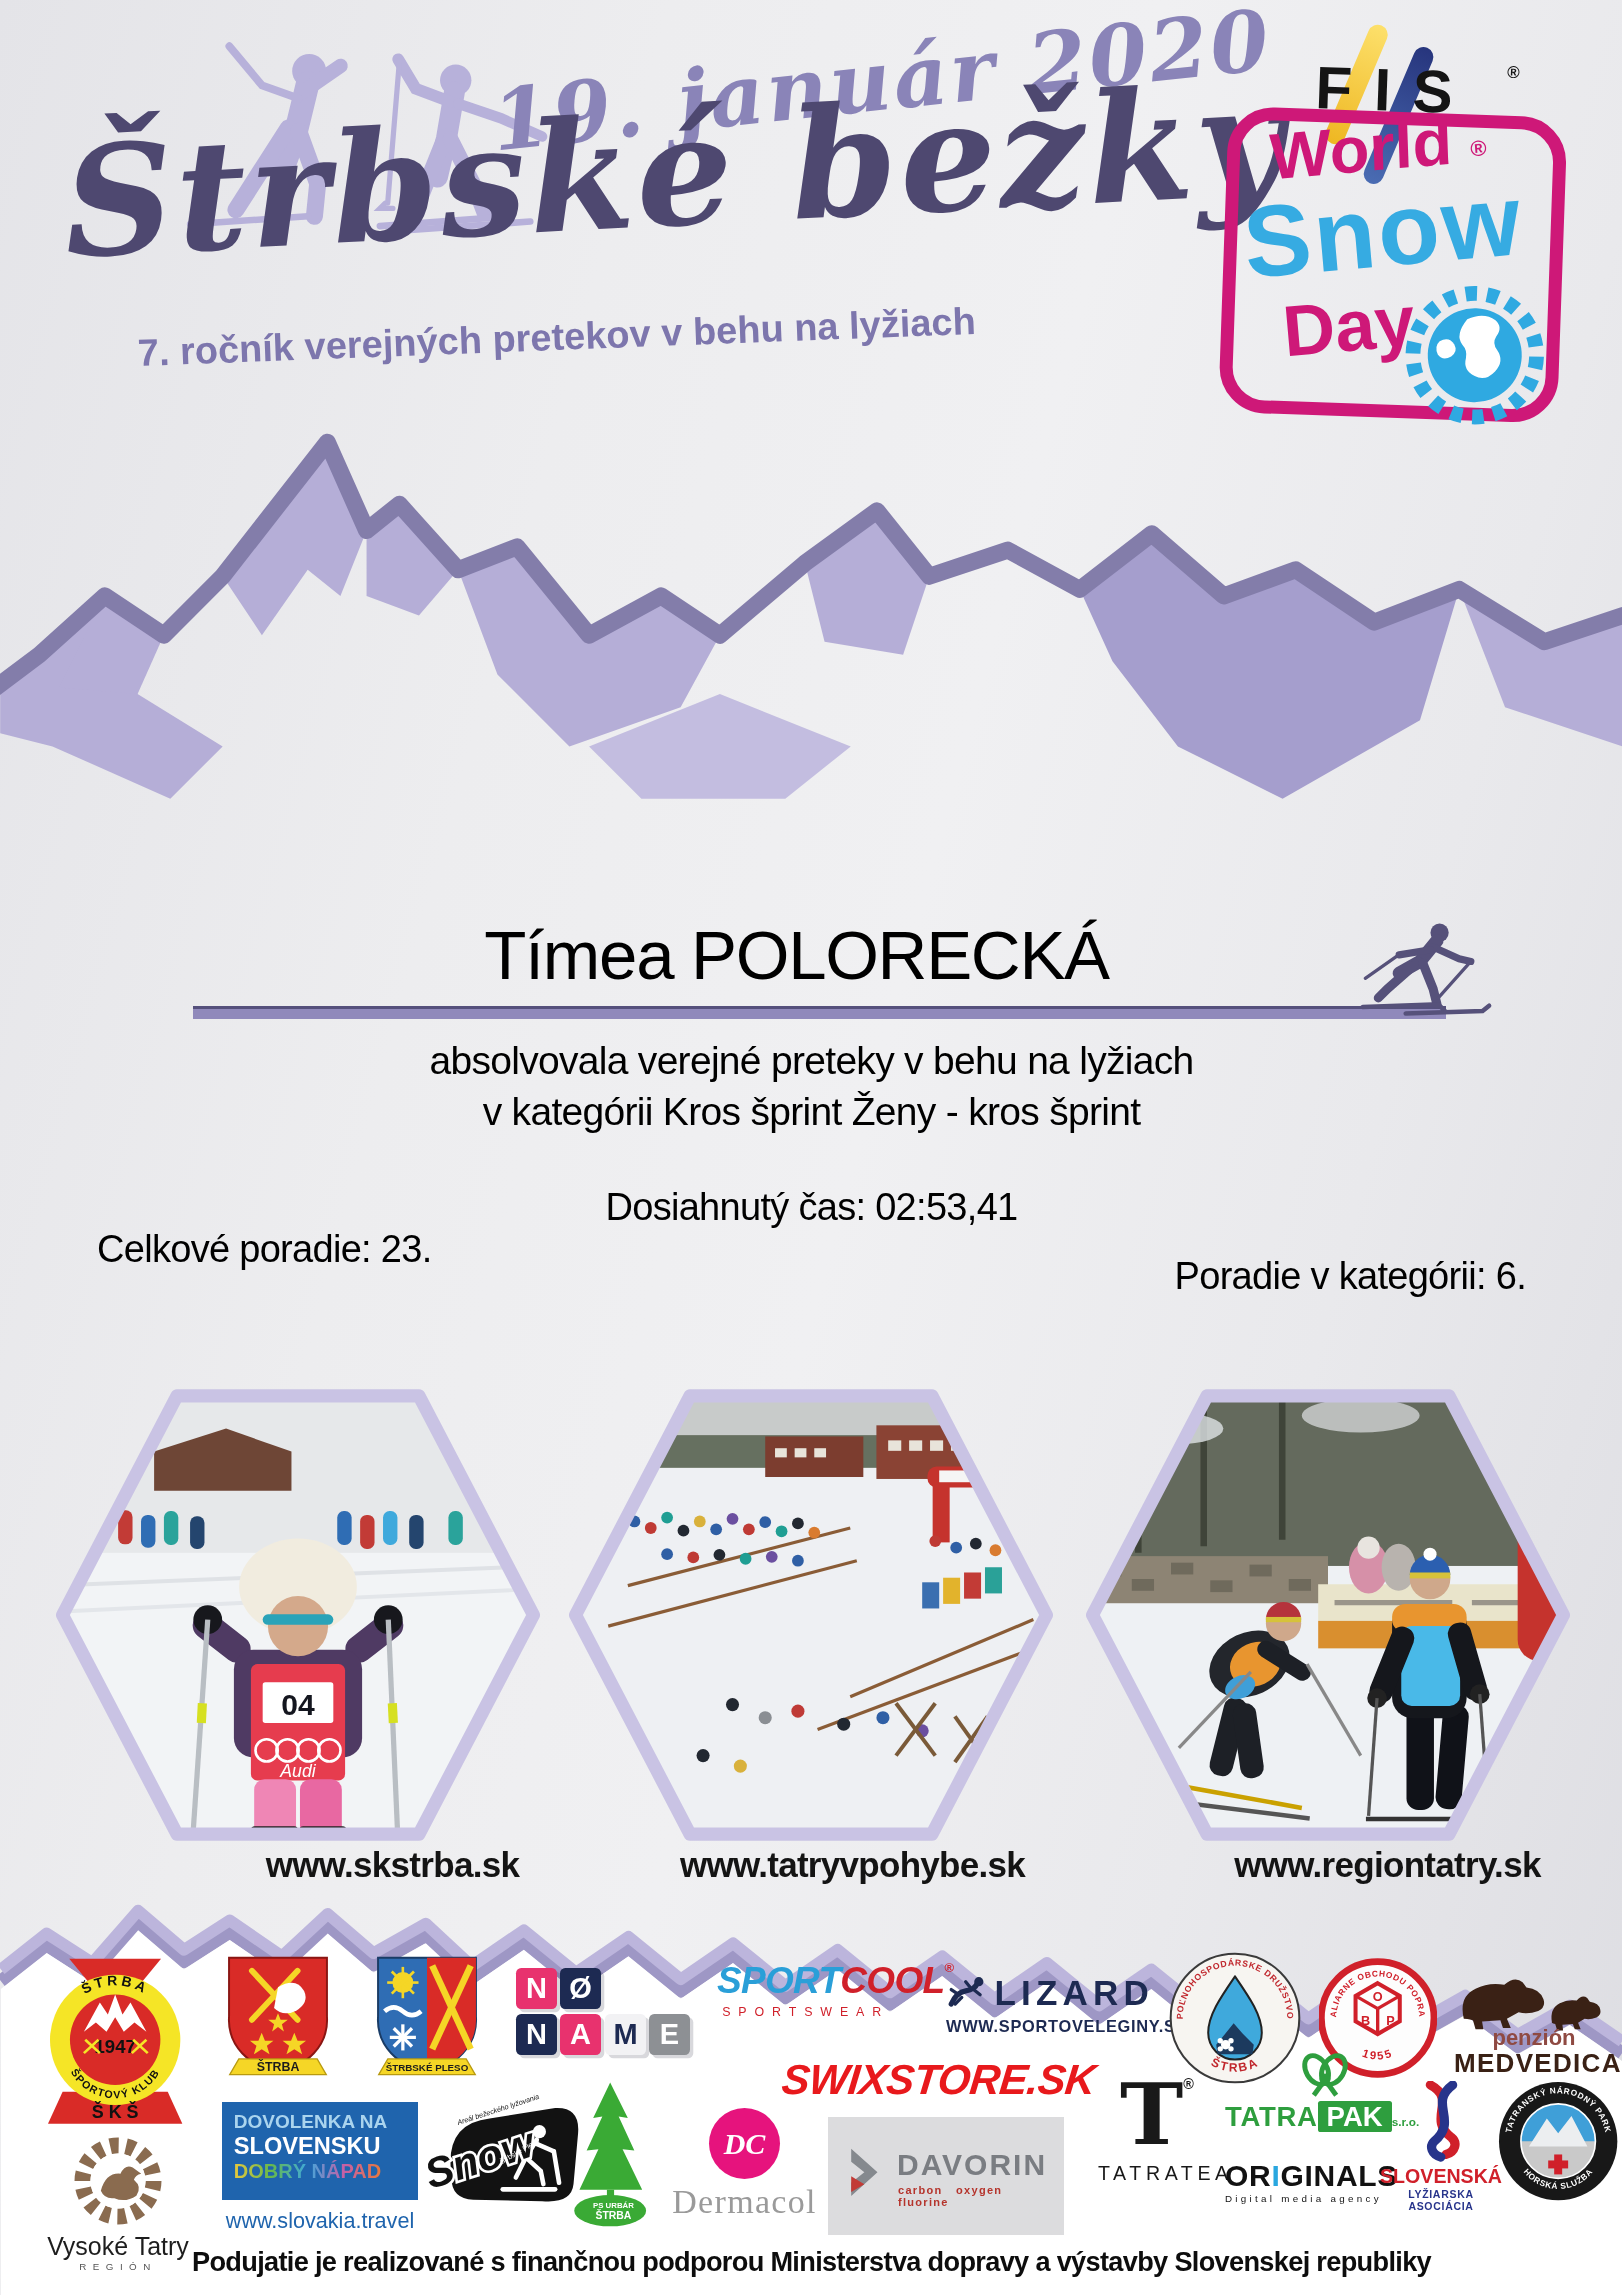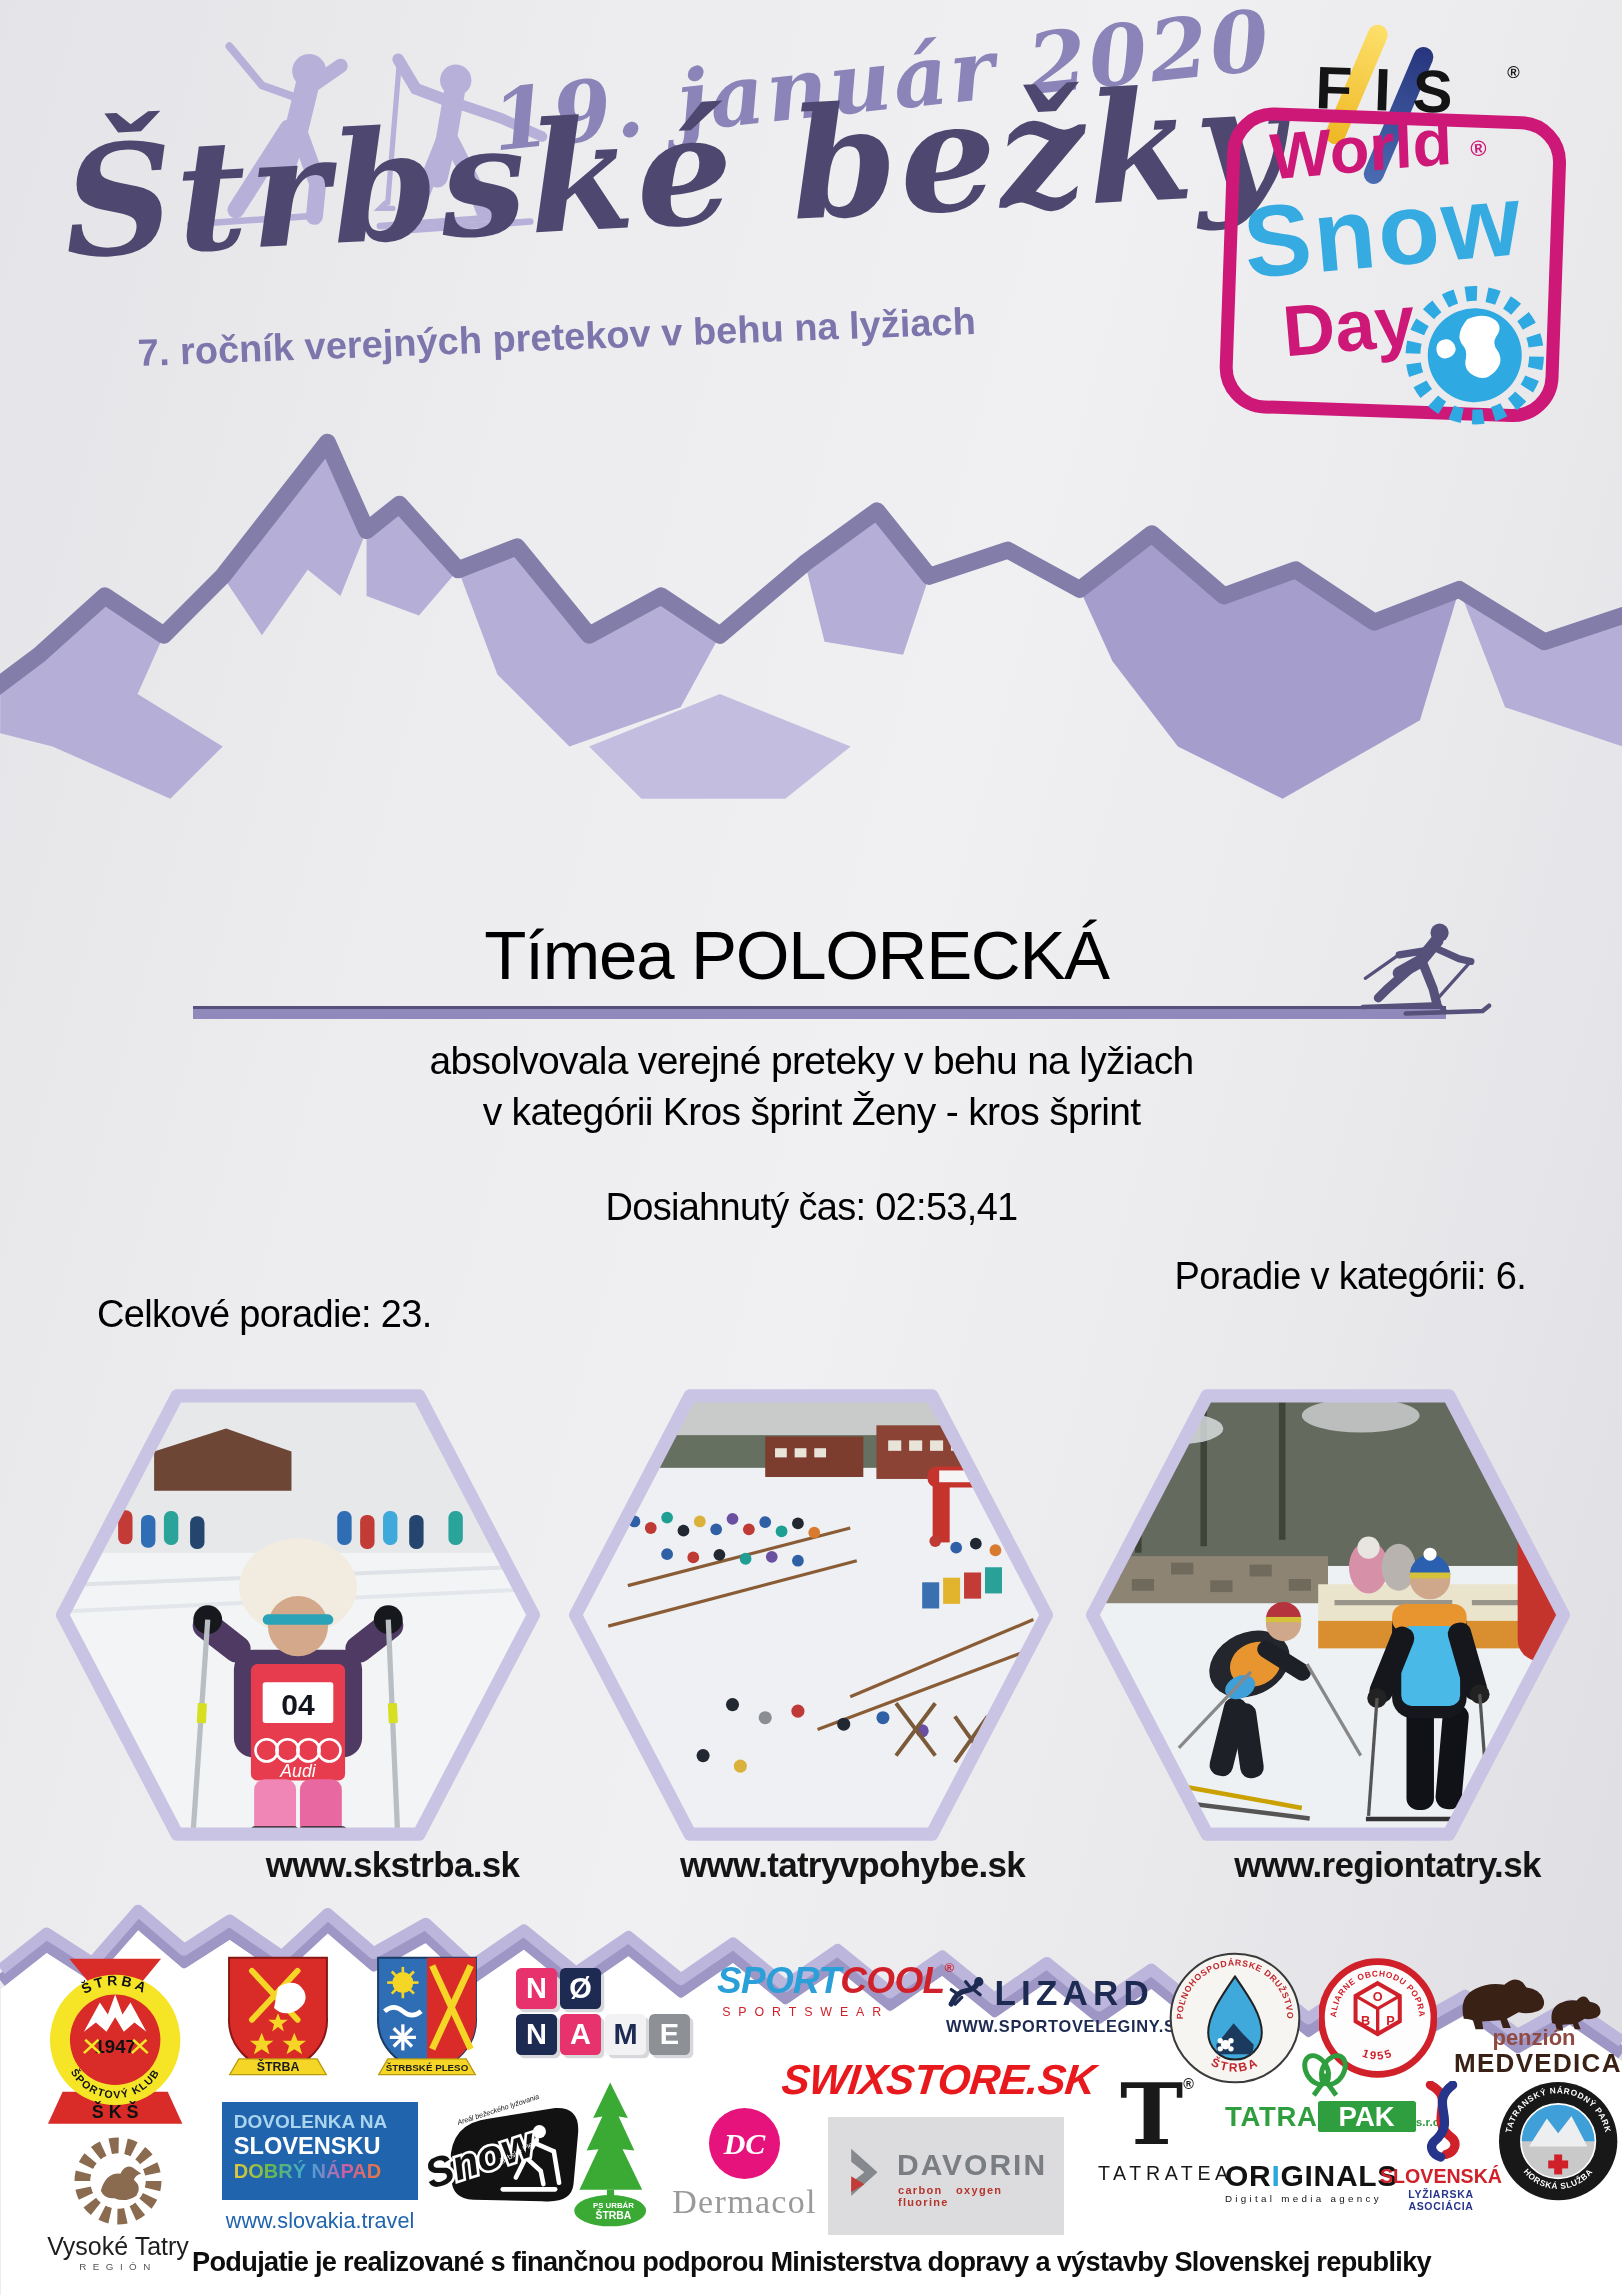--- a/index.html
+++ b/index.html
@@ -50,21 +50,21 @@
   .dovo-web{font-size:21.6px;color:#1f64ad;}
   .derm-dc{width:71px;height:71px;border-radius:50%;background:#e6137d;color:#fff;
     display:flex;align-items:center;justify-content:center;font-family:"Liberation Serif",serif;
     font-style:italic;font-size:30px;font-weight:bold;}
   .derm-txt{font-family:"Liberation Serif",serif;font-size:34px;color:#9a9a9a;letter-spacing:1.3px;}
   .dav-txt{font-size:30px;font-weight:bold;color:#7a7d82;letter-spacing:2px;}
   .dav-sub{font-size:11px;font-weight:bold;color:#b5342c;letter-spacing:1.3px;word-spacing:9.2px;}
   .tt-T{font-family:"DejaVu Serif",serif;font-size:85px;font-weight:bold;color:#191919;line-height:.9;}
   .tt-name{font-size:19.6px;color:#191919;letter-spacing:4.6px;}
   .tp-tatra{font-size:27.5px;font-weight:bold;color:#2e9e3e;letter-spacing:0.7px;}
-  .tp-pak{font-size:27.5px;font-weight:bold;color:#fff;background:#2e9e3e;padding:0 21px;border-radius:2.6px;}
+  .tp-pak{font-size:27.5px;font-weight:bold;color:#fff;background:#2e9e3e;padding:0 9px;border-radius:2.6px;}
   .tp-sro{font-size:11.8px;font-weight:bold;color:#2e9e3e;}
   .or-main{font-size:30px;font-weight:bold;color:#121212;letter-spacing:0.7px;}
   .or-i{color:#2aa7df;}
   .or-sub{font-size:9.8px;color:#121212;letter-spacing:3.3px;}
   .sla1{font-size:19.6px;font-weight:bold;color:#d0202a;}
   .sla2{font-size:10.5px;font-weight:bold;color:#27348b;letter-spacing:0.7px;}
   .footer-txt{font-size:28px;font-weight:bold;color:#0d0d0d;letter-spacing:-0.7px;transform:scaleX(.97);transform-origin:center;}
   svg text{font-family:"Liberation Sans",sans-serif;}
 </style>
 </head>
@@ -150,21 +150,21 @@
       <path d="M62,50 L8,88" stroke-width="5"></path>
       <path d="M4,132 L120,128 L130,138" stroke-width="7"></path>
       <path d="M70,142 L188,138 L198,130" stroke-width="7"></path>
     </g>
   </svg>
 
   <div class="abs ctr body-txt" style="left:0;top:1039px;width:1623px">absolvovala verejné preteky v behu na lyžiach</div>
   <div class="abs ctr body-txt" style="left:0;top:1090px;width:1623px">v kategórii Kros šprint Ženy - kros šprint</div>
 
   <div class="abs ctr res-txt" style="left:0;top:1186px;width:1623px">Dosiahnutý čas: 02:53,41</div>
-  <div class="abs res-txt" style="left:97px;top:1293px">Celkové poradie: 23.</div>
+  <div class="abs res-txt" style="left:97px;top:1228px">Celkové poradie: 23.</div>
   <div class="abs res-txt" style="right:97px;top:1255px">Poradie v kategórii: 6.</div>
 
   <svg class="abs" style="left:56px;top:1389px" width="484" height="452" viewBox="0 0 740 690">
     <defs>
         <clipPath id="hexclip1">
           <polygon points="185,10 555,10 730,345 555,680 185,680 10,345"></polygon>
         </clipPath>
       </defs>
     <g clip-path="url(#hexclip1)">
       <rect x="0" y="0" width="740" height="690" fill="#e6e8ea"></rect>

